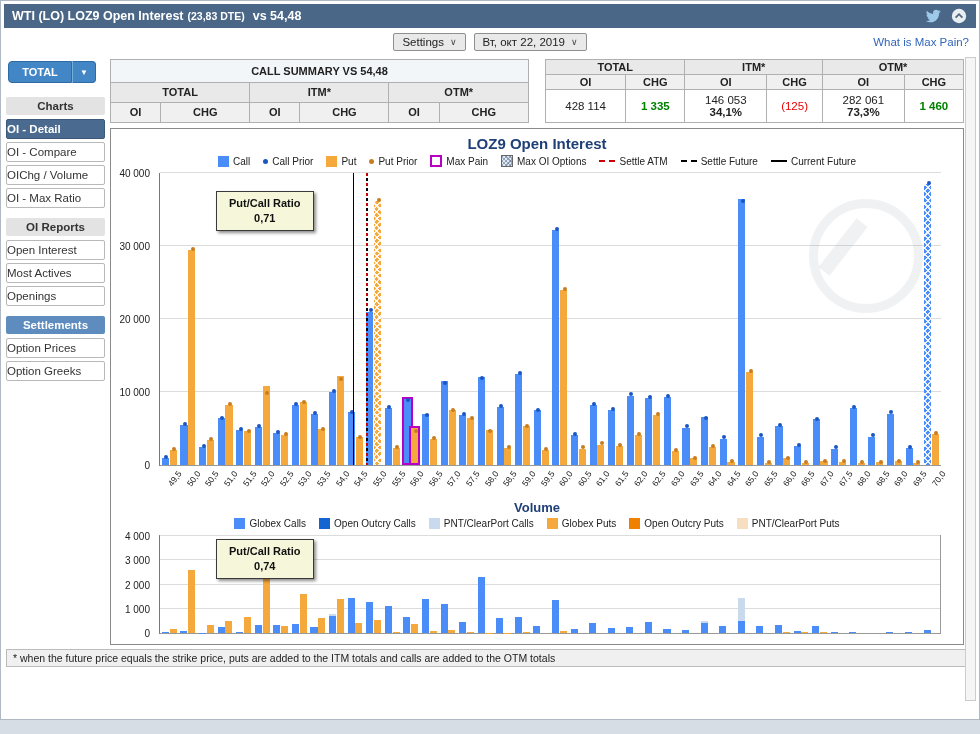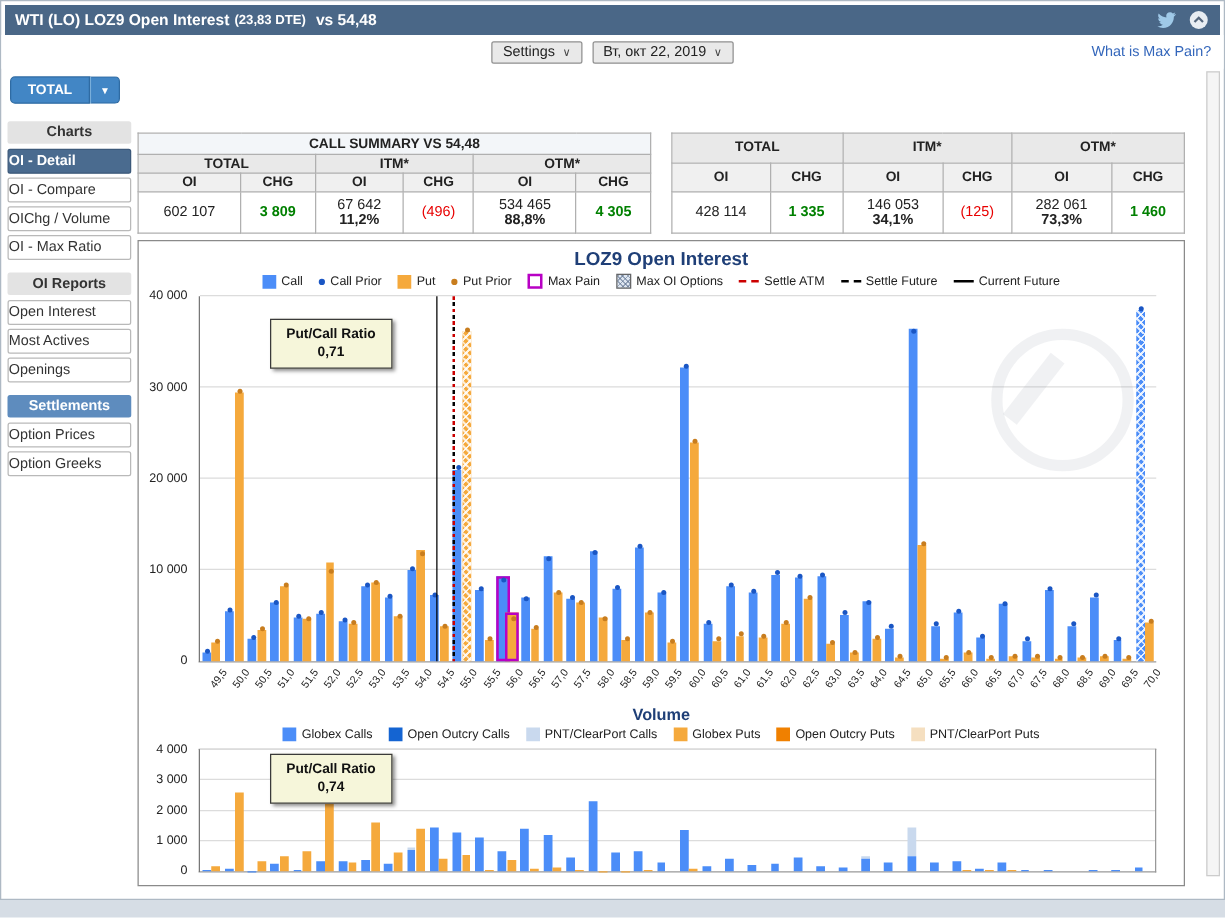--- a/index.html
+++ b/index.html
@@ -20,21 +20,21 @@
   
   .body{display:flex;margin:4px 3px 0 5px;}
   .sidebar{width:99px;flex:0 0 99px;padding-right:5px;}
   .views-btn{display:flex;margin:2px 0 14px 2px;cursor:pointer;}
   .views-main{background:#4286c5;color:#fff;font-weight:bold;font-size:11px;padding:4px 0;width:62px;text-align:center;border-radius:4px 0 0 4px;border:1px solid #2f6ba3;}
   .views-arrow{background:#4286c5;color:#fff;font-size:8px;display:flex;align-items:center;justify-content:center;width:22px;border-radius:0 4px 4px 0;border:1px solid #2f6ba3;border-left:1px solid #79aeda;}
   .side-header{background:#e3e3e3;color:#333;font-weight:bold;font-size:11.5px;text-align:center;padding:3px 0;border-radius:2px;margin:10px 0 4px 0;}
   .side-header.blue{background:#5e8cbe;color:#fff;}
   .side-item{background:#fff;border:1px solid #b9b9b9;border-radius:2px;font-size:11.5px;color:#333;padding:3px 0;margin:3px 0;cursor:pointer;}
   .side-item.selected{background:#4a6b8f;border-color:#3c597a;color:#fff;font-weight:bold;}
-  .content{flex:1;min-width:0;padding-right:28px;margin-top:47px;}
+  .content{flex:1;min-width:0;padding-right:12px;}
   
   .summaries{display:flex;gap:16px;}
   .sumtbl{flex:1;border-collapse:collapse;font-size:11px;color:#222;}
   .sumtbl td{border:1px solid #b0b0b0;text-align:center;padding:1px 2px;}
   .sumtbl .ttl{background:#f3f6f9;font-weight:bold;font-size:11px;padding:2px;}
   .sumtbl .grp{background:#e9e9e9;font-weight:bold;}
   .sumtbl .colh{background:#f0f0f0;font-weight:bold;}
   .sumtbl .val{background:#fff;height:30px;font-size:11.5px;}
   .pos{color:#008000;font-weight:bold;}
   .neg{color:#e80000;}
@@ -158,28 +158,20 @@
               <td class="grp" colspan="2">OTM*</td>
             </tr>
             <tr>
               <td class="colh">OI</td>
               <td class="colh">CHG</td>
               <td class="colh">OI</td>
               <td class="colh">CHG</td>
               <td class="colh">OI</td>
               <td class="colh">CHG</td>
             </tr>
-            <tr>
-              <td class="val">602 107</td>
-              <td class="val pos">3 809</td>
-              <td class="val"><span>67 642</span><br><span class="pct">11,2%</span></td>
-              <td class="val neg">(496)</td>
-              <td class="val"><span>534 465</span><br><span class="pct">88,8%</span></td>
-              <td class="val pos">4 305</td>
-            </tr>
           </tbody>
         </table>
         <table class="sumtbl">
           <tbody>
             <tr>
               <td class="grp" colspan="2">TOTAL</td>
               <td class="grp" colspan="2">ITM*</td>
               <td class="grp" colspan="2">OTM*</td>
             </tr>
             <tr>
@@ -998,15 +990,16 @@
               <span>Put/Call Ratio</span><br>
               <span>0,74</span>
             </div>
           </div>
         </div>
       </div>
 
     </div>
   </div>
 
+  <div class="footnote">* when the future price equals the strike price, puts are added to the ITM totals and calls are added to the OTM totals</div>
 
   <div class="right-gutter"></div>
 </div>
 
 </body></html>

